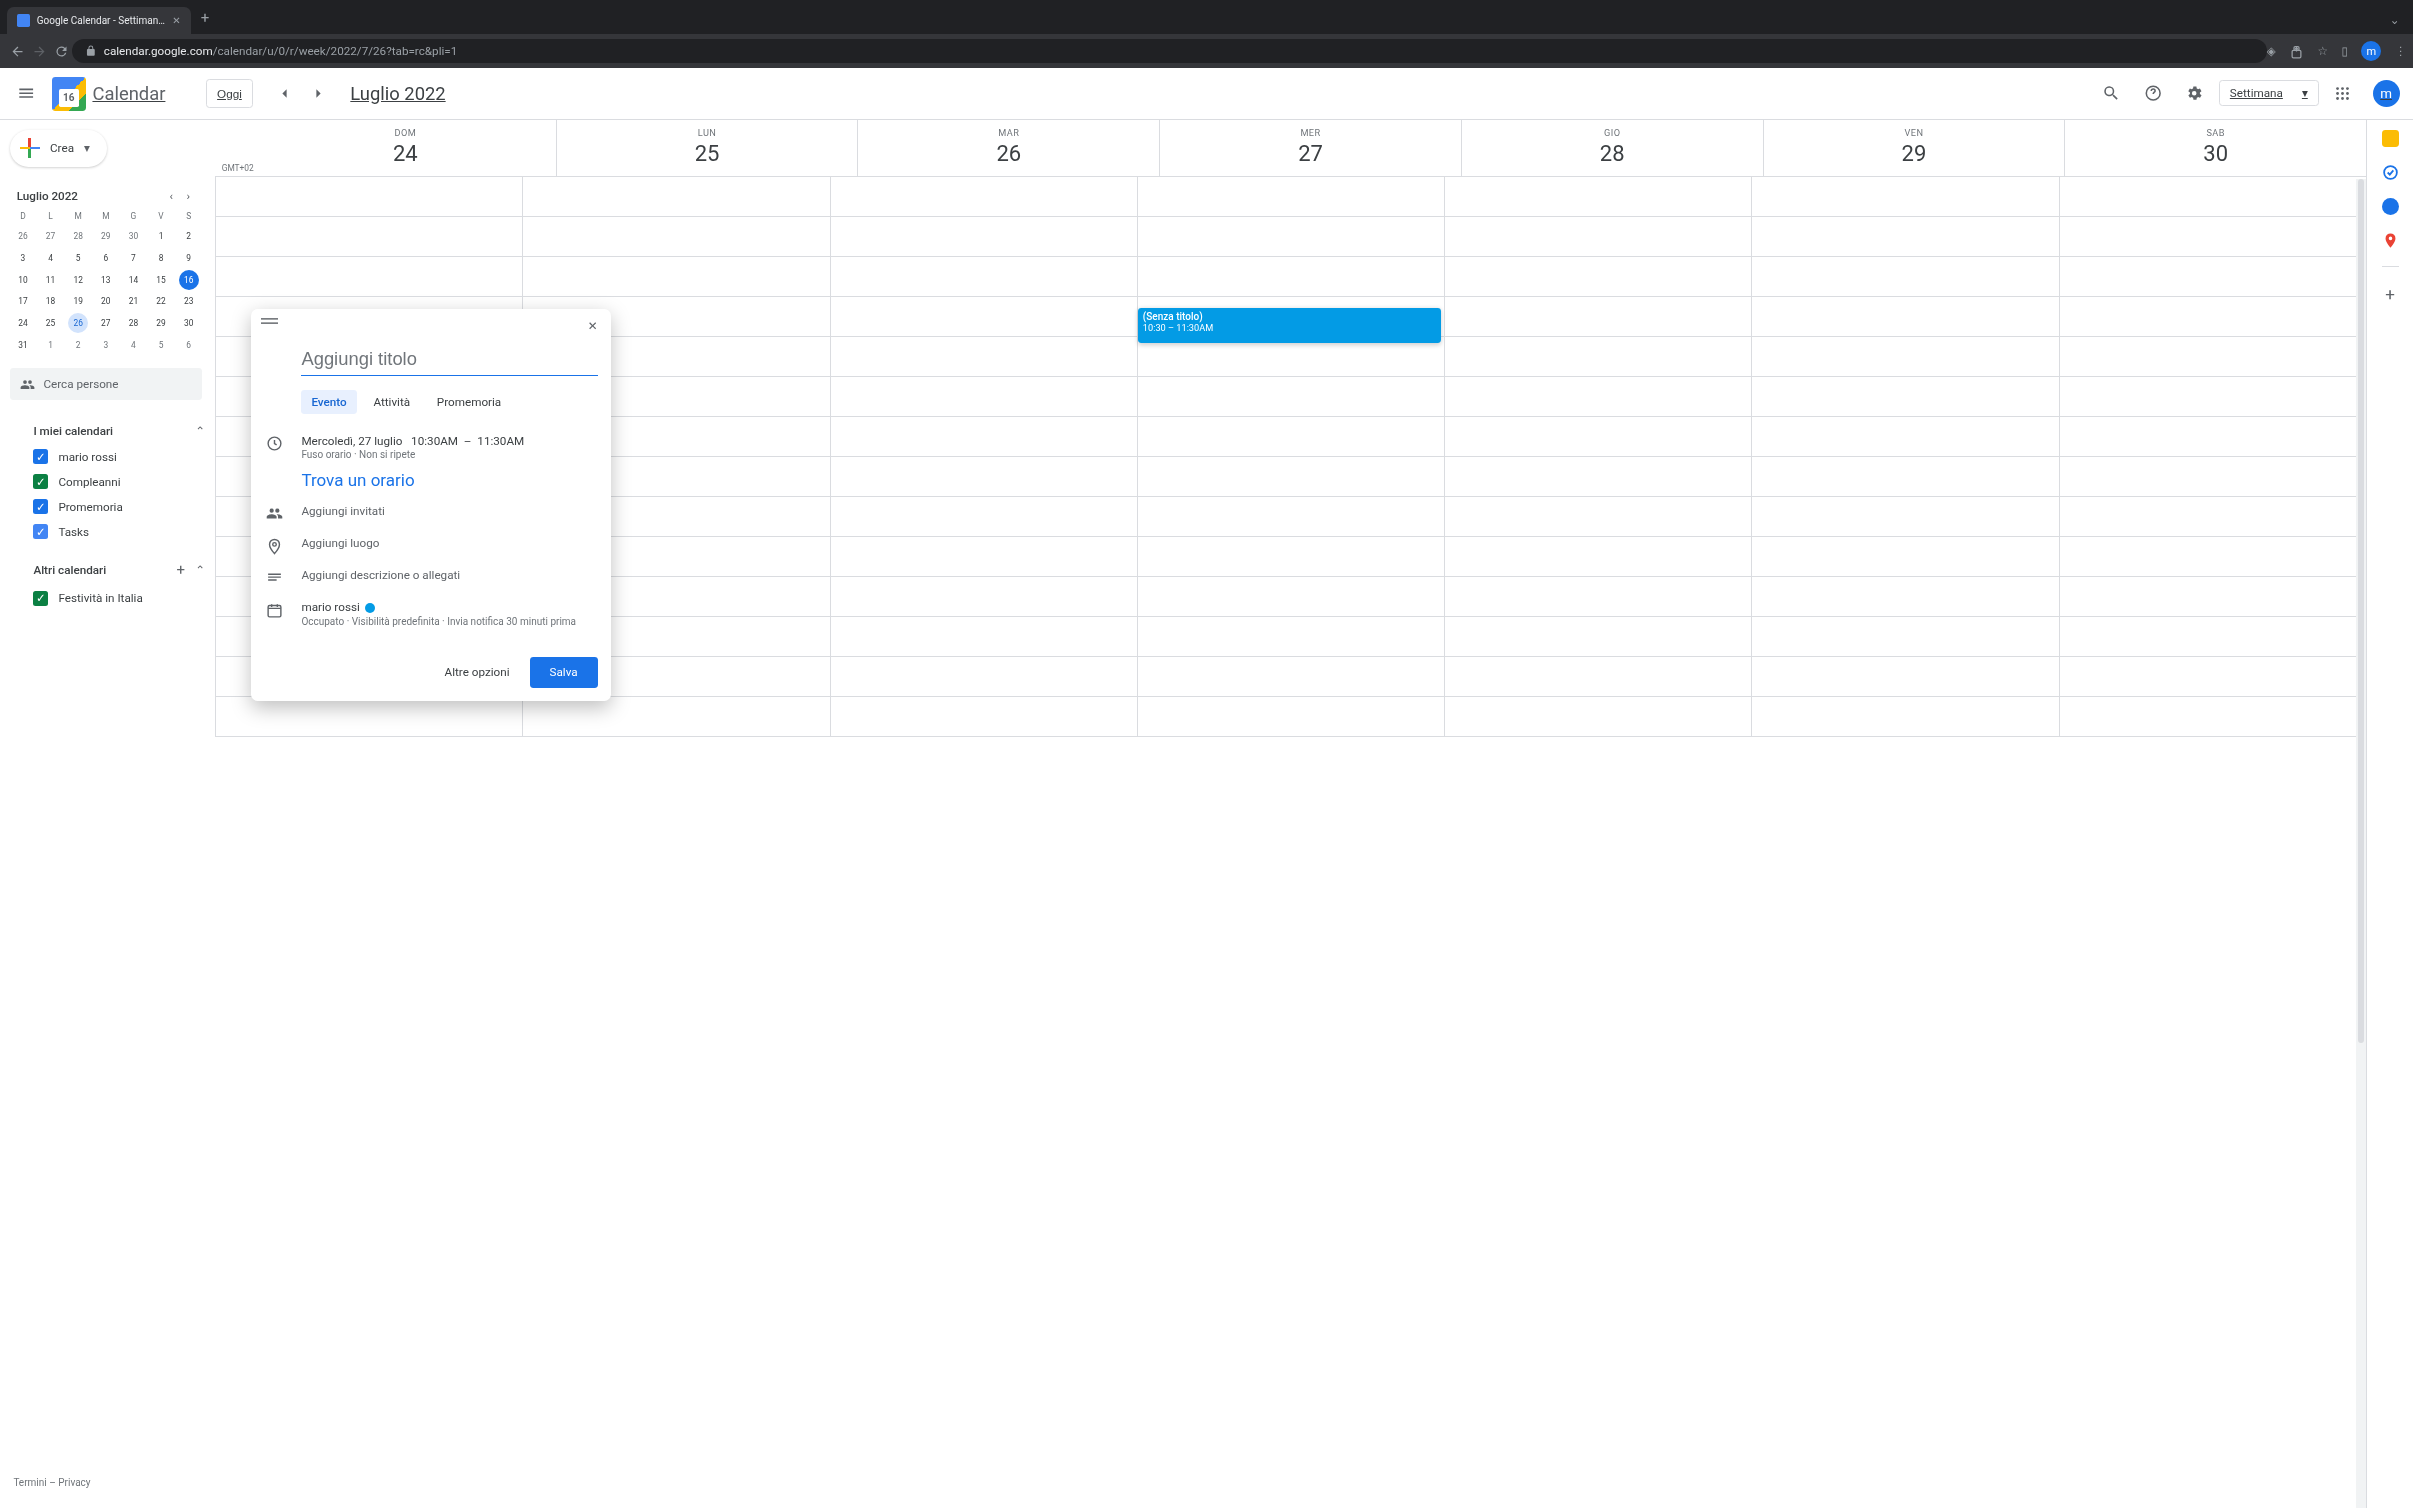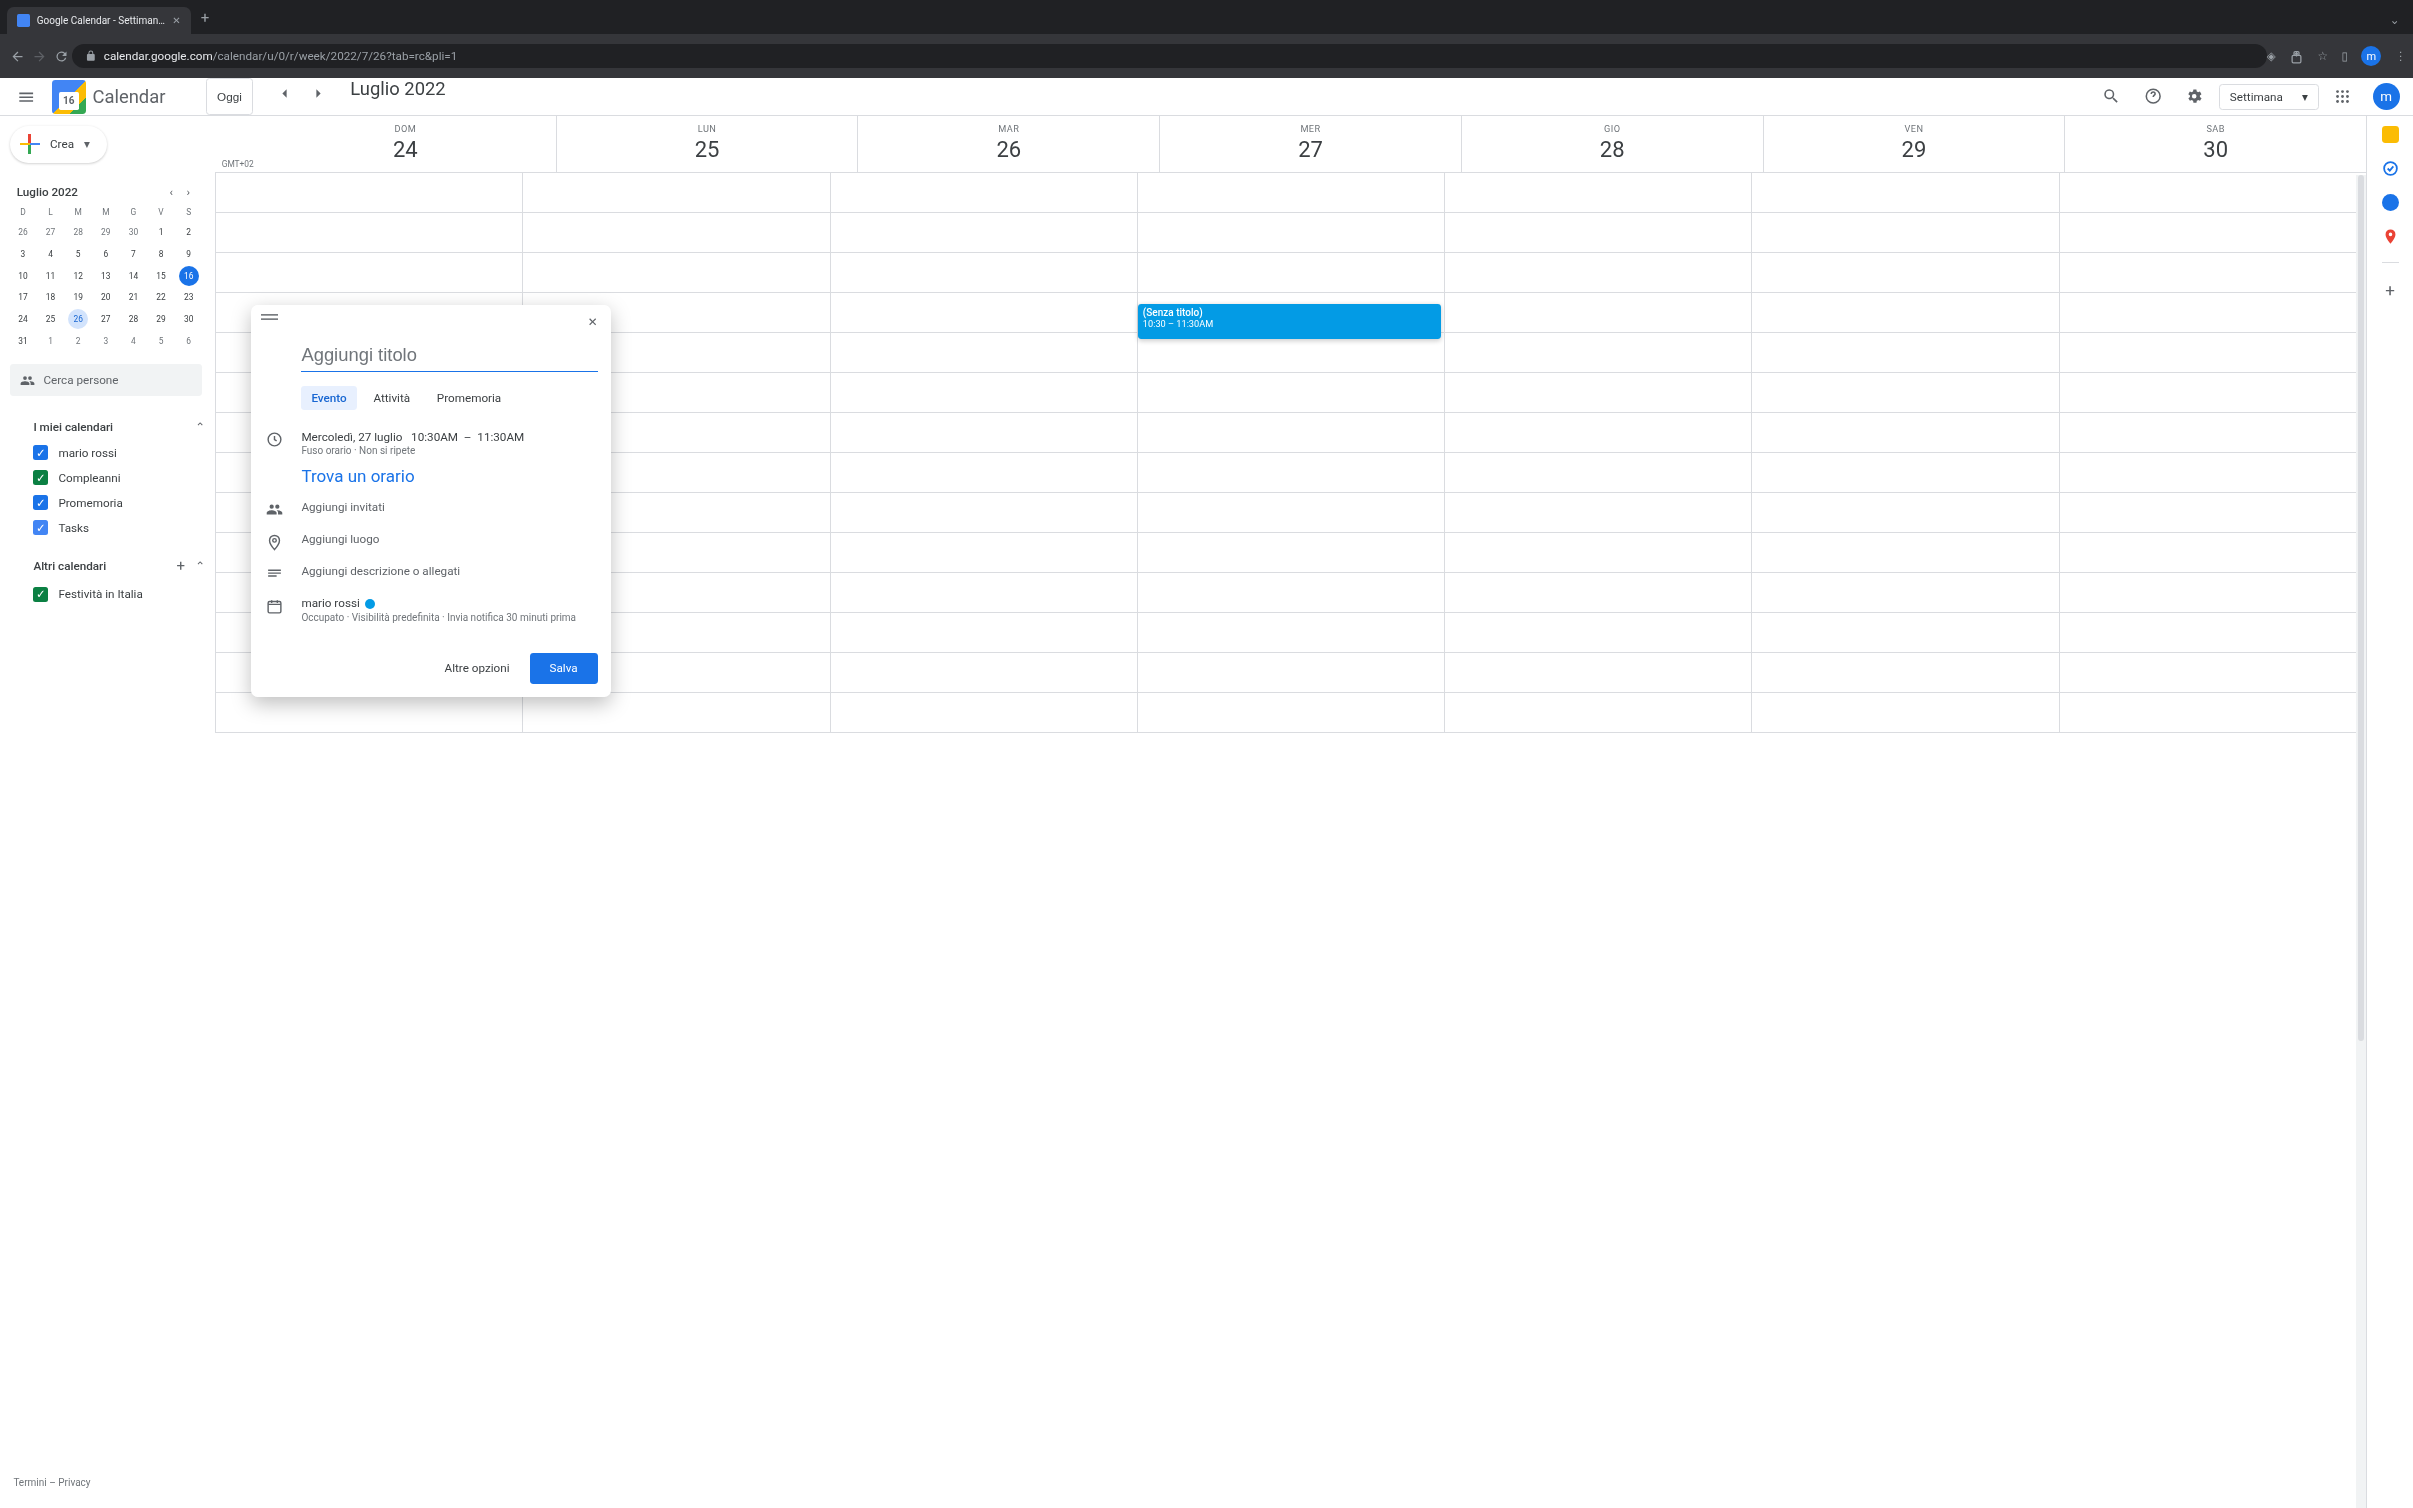--- a/index.html
+++ b/index.html
@@ -8,32 +8,32 @@
 
 .browser { display: flex; flex-direction: column; height: 100vh; }
 .tab-bar { background: #202124; height: 34px; display: flex; align-items: flex-end; padding: 0 6.7px; }
 .tab { background: #35363a; color: #e8eaed; border-radius: 6.7px 6.7px 0 0; padding: 6.7px 10px; font-size: 10px; display: flex; align-items: center; gap: 6.7px; width: 184px; position: relative; }
 .tab .favicon { width: 13.4px; height: 13.4px; background: #4285f4; border-radius: 1.7px; display: flex; align-items: center; justify-content: center; color: white; font-size: 7.5px; font-weight: bold; }
 .tab .tab-title { flex: 1; overflow: hidden; text-overflow: ellipsis; white-space: nowrap; }
 .tab .tab-close { color: #9aa0a6; cursor: pointer; }
 .new-tab { color: #9aa0a6; padding: 6.7px 10px; cursor: pointer; font-size: 15px; }
 .tab-bar-right { margin-left: auto; color: #9aa0a6; padding: 6.7px; }
 
-.addr-bar { background: #35363a; height: 44px; display: flex; align-items: center; padding: 0 6.7px; }
+.addr-bar { background: #35363a; height: 34px; display: flex; align-items: center; padding: 0 6.7px; }
 .addr-bar .nav-btn { color: #9aa0a6; cursor: pointer; padding: 3.4px; }
 .addr-bar .nav-btn.disabled { opacity: 0.4; }
 .url-field { flex: 1; background: #202124; border-radius: 17px; padding: 5px 13.4px; color: #9aa0a6; font-size: 11.7px; display: flex; align-items: center; gap: 6.7px; }
 .url-field .lock { color: #9aa0a6; }
 .url-host { color: #e8eaed; }
 .addr-right { display: flex; align-items: center; gap: 13.4px; color: #9aa0a6; }
 .addr-avatar { width: 20px; height: 20px; background: #1a73e8; border-radius: 50%; color: white; display: flex; align-items: center; justify-content: center; font-size: 11px; }
 
 
 .app { flex: 1; display: flex; flex-direction: column; background: white; overflow: hidden; }
-.app-header { height: 38px; display: flex; padding: 0 13.4px 0 6.7px; gap: 6.7px; border-bottom: 0.8px solid #dadce0; }
+.app-header { height: 52px; display: flex; align-items: center; padding: 0 13.4px 0 6.7px; gap: 6.7px; border-bottom: 0.8px solid #dadce0; text-decoration: underline; }
 .menu-icon { padding: 10px; cursor: pointer; color: #5f6368; }
 .logo { display: flex; align-items: center; gap: 6.7px; margin-right: 34px; }
 .logo-icon { width: 34px; height: 34px; background: linear-gradient(135deg, #4285f4 0%, #4285f4 50%, #fbbc04 50%, #fbbc04 75%, #34a853 75%); border-radius: 3.4px; display: flex; align-items: center; justify-content: center; color: white; font-size: 11.7px; font-weight: bold; position: relative; }
 .logo-icon::before { content: "16"; background: white; color: #5f6368; width: 20px; height: 18.4px; position: absolute; bottom: 3.4px; border-radius: 1.7px; display: flex; align-items: center; justify-content: center; font-size: 10px; }
 .logo-text { font-size: 18.4px; color: #5f6368; font-weight: 400; }
 .today-btn { border: 0.8px solid #dadce0; border-radius: 3.4px; padding: 6.7px 10px; font-size: 11.7px; cursor: pointer; color: #3c4043; background: white; }
 .nav-arrows { display: flex; gap: 3.4px; margin: 0 10px; }
 .nav-arrow { padding: 6.7px; cursor: pointer; color: #5f6368; border-radius: 50%; }
 .period { font-size: 18.4px; color: #3c4043; font-weight: 400; }
 .header-right { margin-left: auto; display: flex; align-items: center; gap: 6.7px; }

